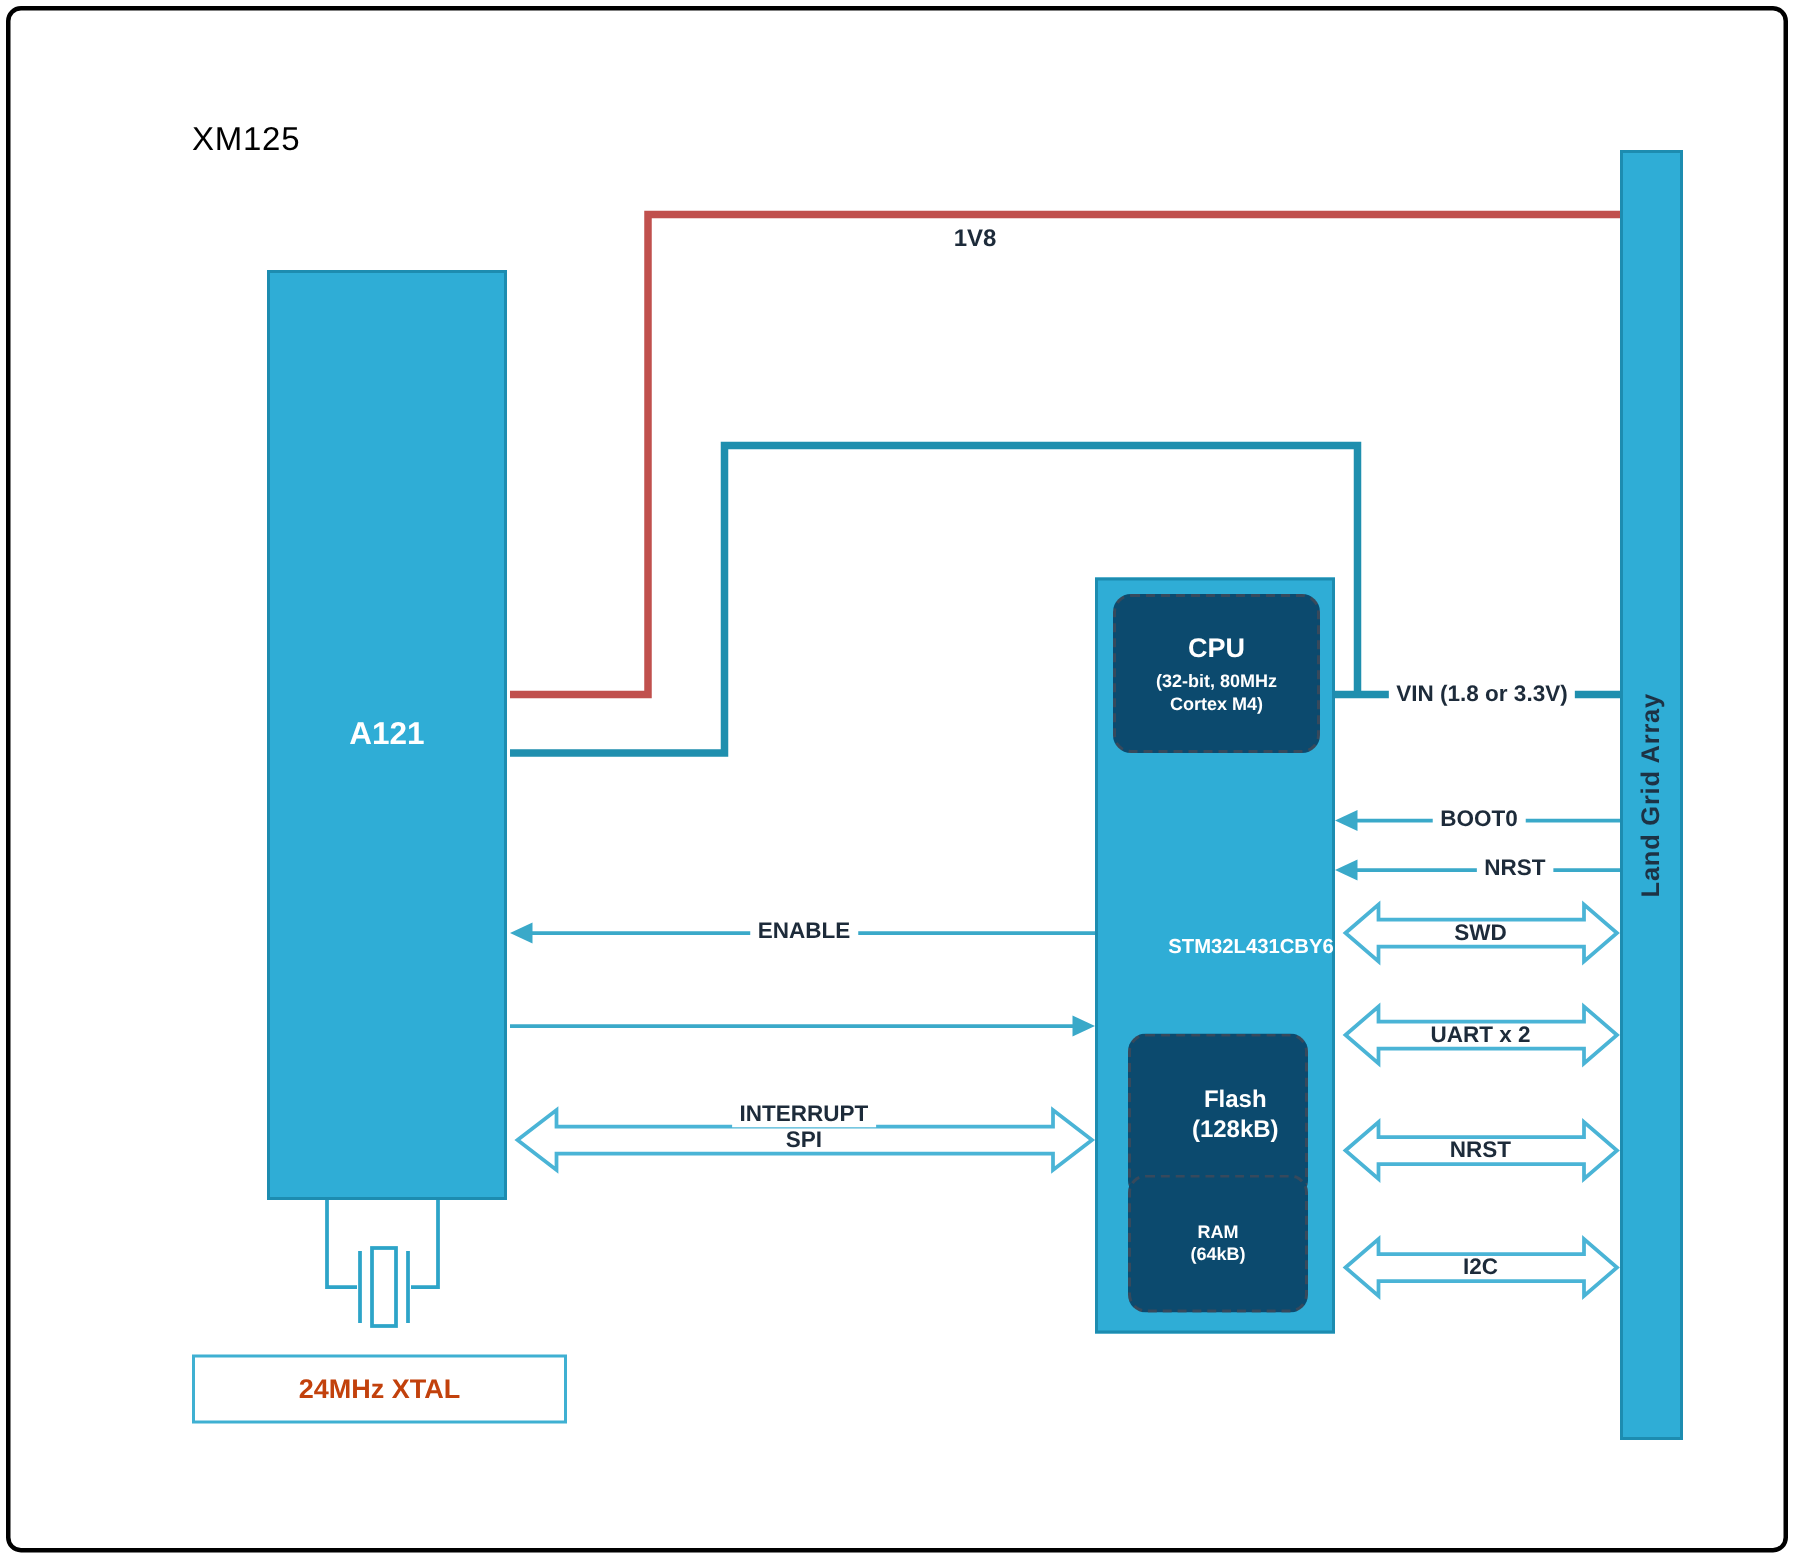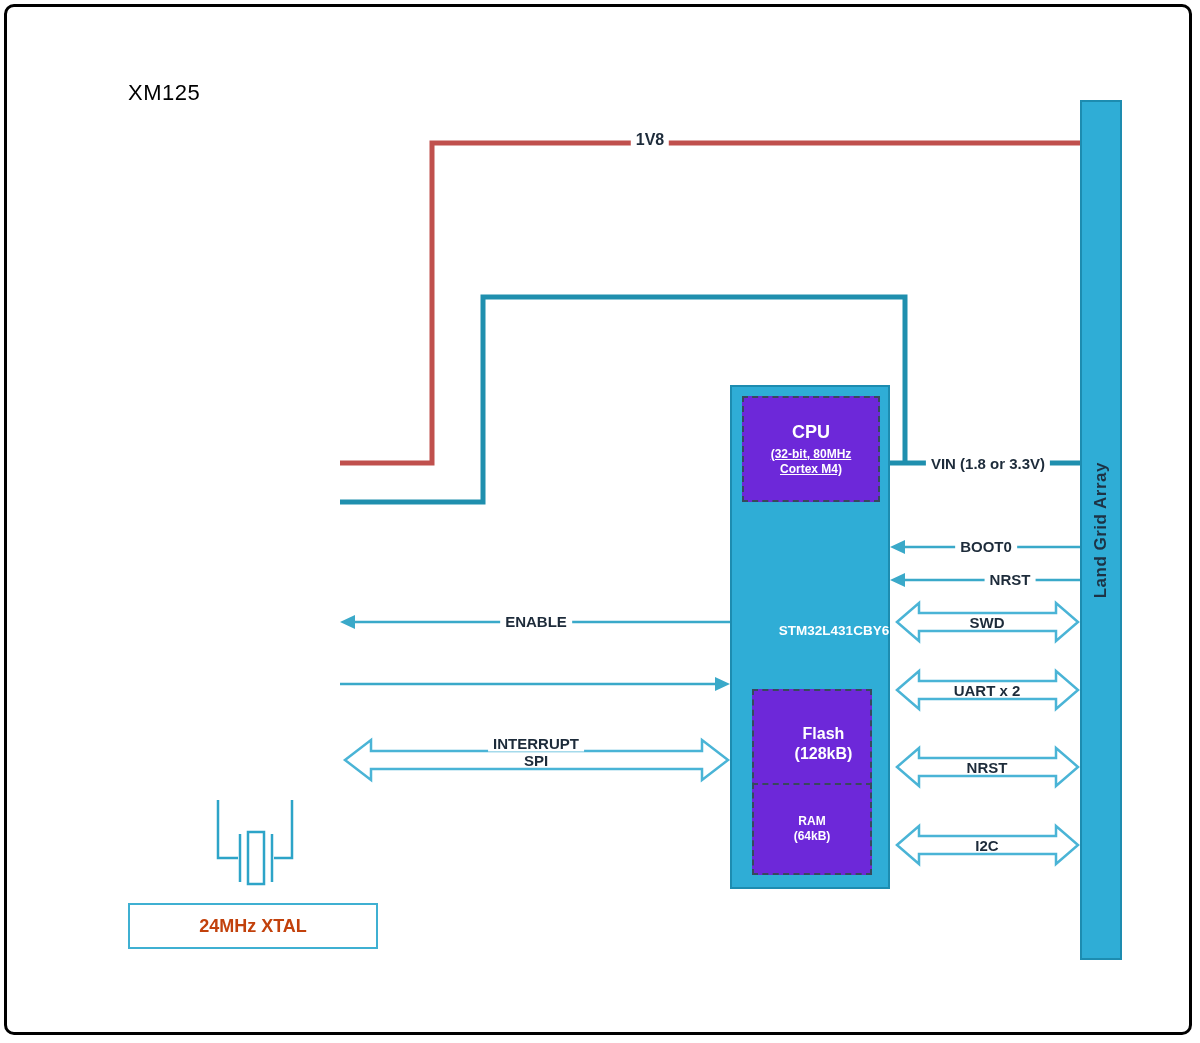--- a/index.html
+++ b/index.html
@@ -9,26 +9,26 @@
          border:3px solid #000;border-radius:10px;box-sizing:border-box;}
   .title{position:absolute;left:128px;top:60px;font-size:22px;font-weight:normal;
          color:#000000;letter-spacing:.5px;margin-top:20px;}
   .block{position:absolute;background:#2fadd6;border:2px solid #1d8cb0;box-sizing:border-box;}
   .a121{left:178px;top:180px;width:160px;height:620px;
         display:flex;align-items:center;justify-content:center;}
   .a121 .lbl{color:#fff;font-size:21px;font-weight:bold;}
   .mcu{left:730px;top:385px;width:160px;height:504px;}
   .mcu-name{position:absolute;left:0;top:236px;width:100%;text-align:center;
             color:#fff;font-size:13.5px;font-weight:bold;padding-left:24px;}
-  .sub{position:absolute;background:#6d28d9;border:2px dashed #37495c;border-radius:0;
+  .sub{position:absolute;background:#0c4a6e;border:2px dashed #37495c;border-radius:12px;
        box-sizing:border-box;display:flex;flex-direction:column;align-items:center;
        justify-content:center;color:#fff;text-align:center;line-height:1.25;}
   .cpu{left:10px;top:9px;width:138px;height:106px;}
   .cpu .big{font-size:18px;font-weight:bold;margin-bottom:3px;}
-  .cpu .small{font-size:12px;font-weight:600;text-decoration:underline;}
+  .cpu .small{font-size:12px;font-weight:600;}
   .flash{left:20px;top:302px;width:120px;height:110px;font-size:16px;font-weight:bold;padding-left:23px;}
   .ram{left:20px;top:396px;width:120px;height:92px;font-size:12px;font-weight:bold;}
   .lga{left:1080px;top:100px;width:42px;height:860px;
        display:flex;align-items:center;justify-content:center;}
   .lga .lbl{writing-mode:vertical-rl;transform:rotate(180deg);
             color:#1d3244;font-size:17px;font-weight:bold;letter-spacing:.5px;}
   .xtal{position:absolute;left:128px;top:903px;width:250px;height:46px;background:#fff;
         border:2px solid #3fb0d2;box-sizing:border-box;display:flex;align-items:center;
         justify-content:center;font-size:18px;font-weight:bold;color:#c2410c;}
   .wires{position:absolute;left:0;top:0;pointer-events:none;}
@@ -37,20 +37,23 @@
   .sig-lg{font-size:16px;}
 </style>
 </head>
 <body>
 
 <div class="canvas">
   <div class="frame"></div>
 
   <div class="title">XM125</div>
 
+  <div class="block a121">
+    <div class="lbl">A121</div>
+  </div>
 
   <div class="block mcu">
     <div class="sub cpu">
       <div class="big">CPU</div>
       <div class="small">(32-bit, 80MHz</div>
       <div class="small">Cortex M4)</div>
     </div>
     <div class="mcu-name">STM32L431CBY6</div>
     <div class="sub flash">
       <div>Flash</div>
@@ -99,21 +102,21 @@
 
     <polygon points="897,845 919,826 919,836 1056,836 1056,826 1078,845 1056,864 1056,854 919,854 919,864" fill="#fff" stroke="#4ab4d6" stroke-width="2.5"></polygon>
 
     <path d="M218 800 V858 H238" fill="none" stroke="#2da4c8" stroke-width="2.5"></path>
     <path d="M292 800 V858 H274" fill="none" stroke="#2da4c8" stroke-width="2.5"></path>
     <line x1="240" y1="834" x2="240" y2="882" stroke="#2da4c8" stroke-width="2.5"></line>
     <line x1="272" y1="834" x2="272" y2="882" stroke="#2da4c8" stroke-width="2.5"></line>
     <rect x="248" y="832" width="16" height="52" fill="#fff" stroke="#2da4c8" stroke-width="2.5"></rect>
   </svg>
 
-  <div class="sig sig-lg" style="left:650px;top:140px;">1V8</div>
+  <div class="sig sig-lg" style="left:650px;top:160px;">1V8</div>
   <div class="sig" style="left:988px;top:463px;">VIN (1.8 or 3.3V)</div>
   <div class="sig" style="left:986px;top:546px;">BOOT0</div>
   <div class="sig" style="left:986px;top:579px;margin-left:24px;">NRST</div>
   <div class="sig" style="left:987px;top:622px;background:transparent;">SWD</div>
   <div class="sig" style="left:987px;top:690px;background:transparent;">UART x 2</div>
   <div class="sig" style="left:987px;top:767px;background:transparent;">NRST</div>
   <div class="sig" style="left:987px;top:845px;background:transparent;">I2C</div>
   <div class="sig" style="left:536px;top:621px;">ENABLE</div>
   <div class="sig" style="left:536px;top:724px;margin-top:19px;">INTERRUPT</div>
   <div class="sig" style="left:536px;top:760px;background:transparent;">SPI</div>

